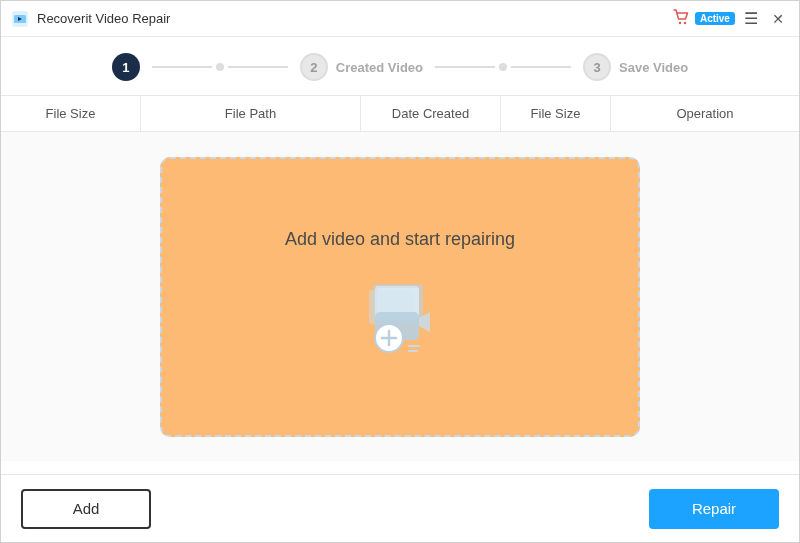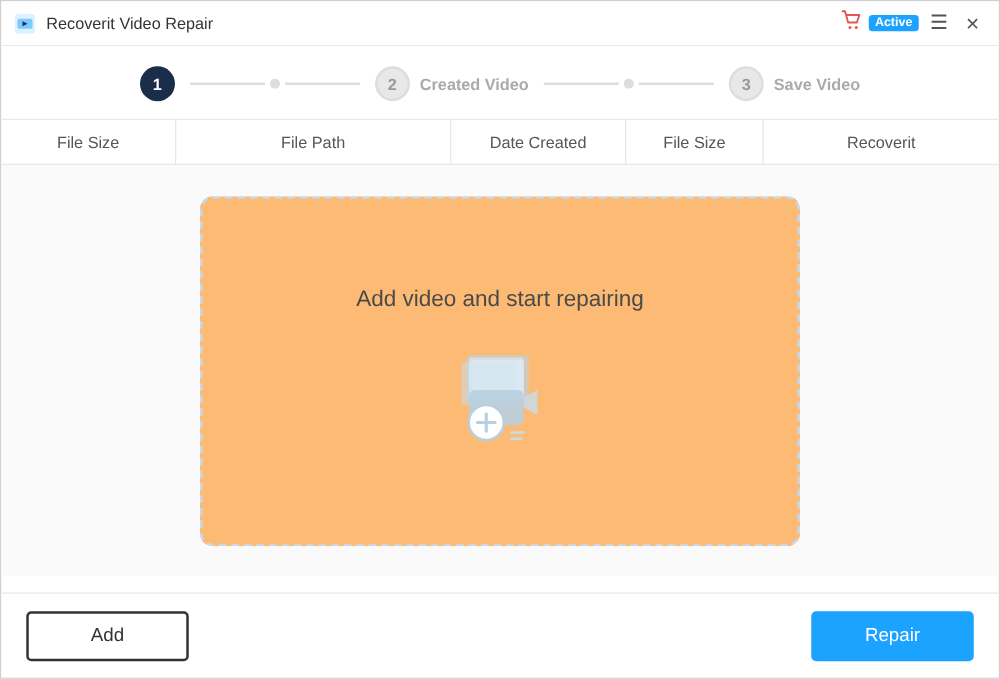--- a/index.html
+++ b/index.html
@@ -263,21 +263,21 @@
     </div>
     <span class="step-label inactive">Save Video</span>
   </div>
 </div>
 
 <div class="table-header">
   <div class="th th-filename">File Size</div>
   <div class="th th-filepath">File Path</div>
   <div class="th th-datecreated">Date Created</div>
   <div class="th th-filesize">File Size</div>
-  <div class="th th-operation">Recoverit</div>
+  <div class="th th-operation">Operation</div>
 </div>
 
 <div class="main-content">
   <div class="drop-zone">
     <span class="drop-zone-text">Add video and start repairing</span>
 
     <svg width="110" height="90" viewBox="0 0 110 90" fill="none">
 
       <rect x="28" y="10" width="50" height="38" rx="4" fill="#b8d4e8" opacity="0.6"></rect>
 

